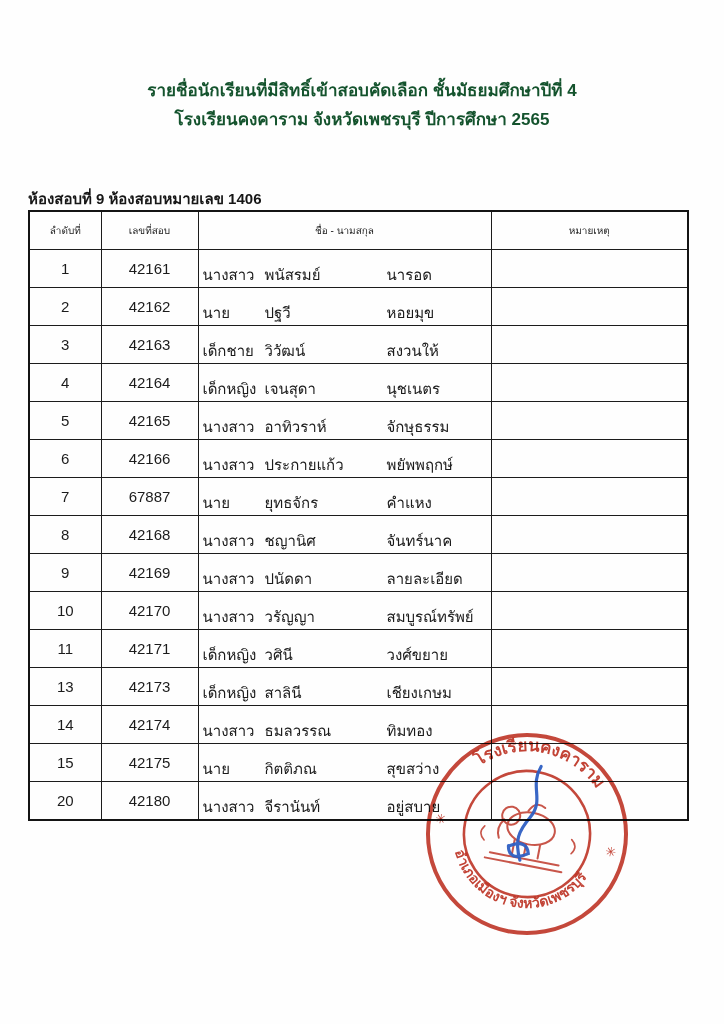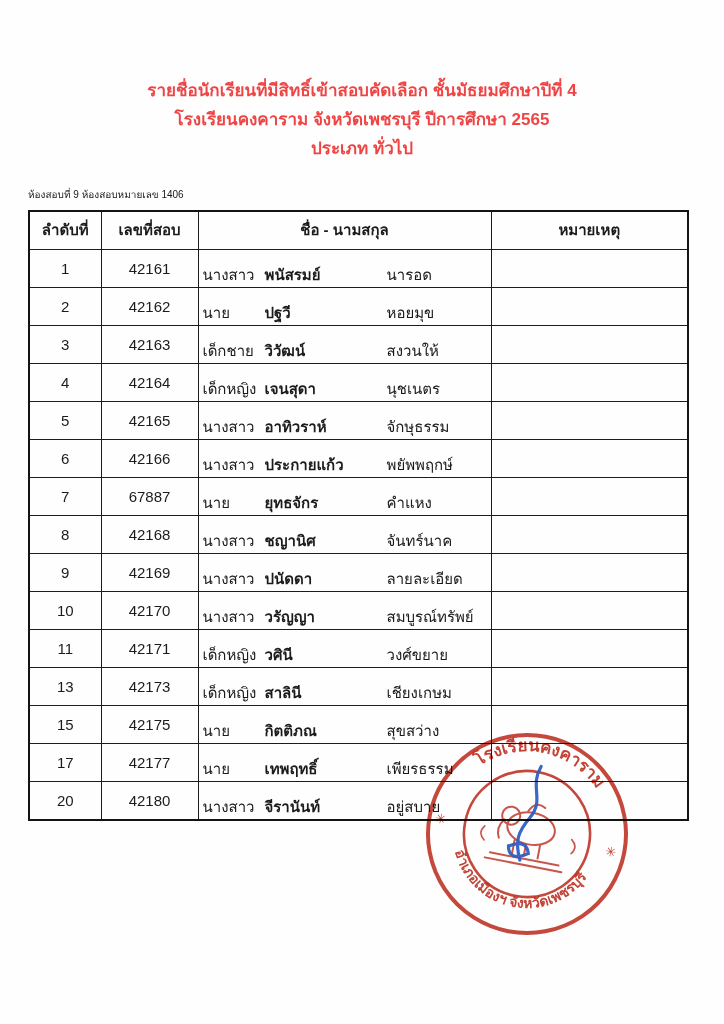--- a/index.html
+++ b/index.html
@@ -19,29 +19,29 @@
     position: absolute;
     top: 76px;
     left: 0;
     width: 100%;
     text-align: center;
   }
   .title-line {
     font-weight: bold;
     font-size: 17px;
     line-height: 29px;
-    color: #ef4444;
+    color: #14532d;
   }
 
   .room-heading {
     position: absolute;
     top: 187px;
     left: 28px;
-    font-weight: normal;
-    font-size: 10px;
+    font-weight: bold;
+    font-size: 15px;
     color: #161616;
   }
 
   
   .doc-table {
     position: absolute;
     top: 210px;
     left: 28px;
     width: 659px;
     border-collapse: collapse;
@@ -51,39 +51,39 @@
   .doc-table th, .doc-table td {
     border: 1.6px solid #1c1c1c;
     font-size: 15px;
     color: #1b1b1b;
     overflow: hidden;
     white-space: nowrap;
   }
   .doc-table { border: 2.2px solid #141414; }
   .doc-table thead th {
     height: 38px;
-    font-weight: bold;
-    font-size: 15px;
+    font-weight: normal;
+    font-size: 10px;
     text-align: center;
     vertical-align: middle;
   }
   .doc-table tbody td {
     height: 28px;
     vertical-align: middle;
   }
   .col-no   { width: 72px; }
   .col-exam { width: 97px; }
   .col-name { width: 293px; }
   .col-rem  { width: 197px; }
 
   td.c-no, td.c-exam { text-align: center; }
   td.c-name { padding-left: 4px; }
   .name-wrap { display: flex; align-items: center; margin-top: 13px; }
   .name-title { width: 62px; flex: 0 0 62px; }
-  .name-first { width: 122px; flex: 0 0 122px; font-weight: bold; }
+  .name-first { width: 122px; flex: 0 0 122px; }
   .name-last  { flex: 1 1 auto; }
 
   
   .stamp {
     position: absolute;
     top: 731px;
     left: 424px;
     width: 206px;
     height: 206px;
     mix-blend-mode: multiply;
@@ -93,21 +93,20 @@
   .stamp svg { width: 100%; height: 100%; }
 </style>
 </head>
 <body>
 
 <div class="page">
 
   <div class="titles">
     <div class="title-line">รายชื่อนักเรียนที่มีสิทธิ์เข้าสอบคัดเลือก ชั้นมัธยมศึกษาปีที่ 4</div>
     <div class="title-line">โรงเรียนคงคาราม จังหวัดเพชรบุรี ปีการศึกษา 2565</div>
-    <div class="title-line">ประเภท ทั่วไป</div>
   </div>
 
   <div class="room-heading">ห้องสอบที่ 9 ห้องสอบหมายเลข 1406</div>
 
   <table class="doc-table">
     <colgroup>
       <col class="col-no">
         <col class="col-exam">
         <col class="col-name">
         <col class="col-rem">
@@ -271,47 +270,47 @@
       <td class="c-name">
         <span class="name-wrap">
           <span class="name-title">เด็กหญิง</span>
           <span class="name-first">สาลินี</span>
           <span class="name-last">เชียงเกษม</span>
         </span>
       </td>
       <td class="c-rem"></td>
     </tr>
 
+    <tr>
+      <td class="c-no">14</td>
+      <td class="c-exam">42174</td>
+      <td class="c-name">
+        <span class="name-wrap">
+          <span class="name-title">นางสาว</span>
+          <span class="name-first">ธมลวรรณ</span>
+          <span class="name-last">ทิมทอง</span>
+        </span>
+      </td>
+      <td class="c-rem"></td>
+    </tr>
 
     <tr>
       <td class="c-no">15</td>
       <td class="c-exam">42175</td>
       <td class="c-name">
         <span class="name-wrap">
           <span class="name-title">นาย</span>
           <span class="name-first">กิตติภณ</span>
           <span class="name-last">สุขสว่าง</span>
         </span>
       </td>
       <td class="c-rem"></td>
     </tr>
 
 
-    <tr>
-      <td class="c-no">17</td>
-      <td class="c-exam">42177</td>
-      <td class="c-name">
-        <span class="name-wrap">
-          <span class="name-title">นาย</span>
-          <span class="name-first">เทพฤทธิ์</span>
-          <span class="name-last">เพียรธรรม</span>
-        </span>
-      </td>
-      <td class="c-rem"></td>
-    </tr>
 
 
 
     <tr>
       <td class="c-no">20</td>
       <td class="c-exam">42180</td>
       <td class="c-name">
         <span class="name-wrap">
           <span class="name-title">นางสาว</span>
           <span class="name-first">จีรานันท์</span>

